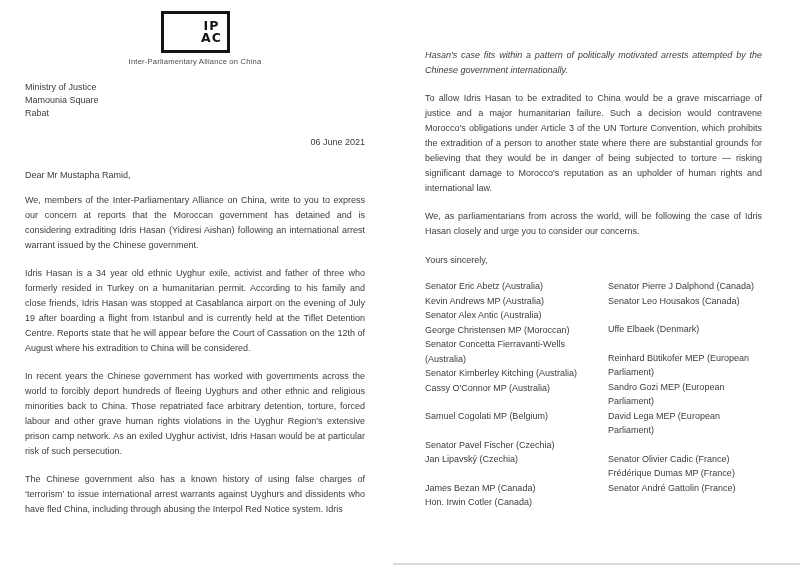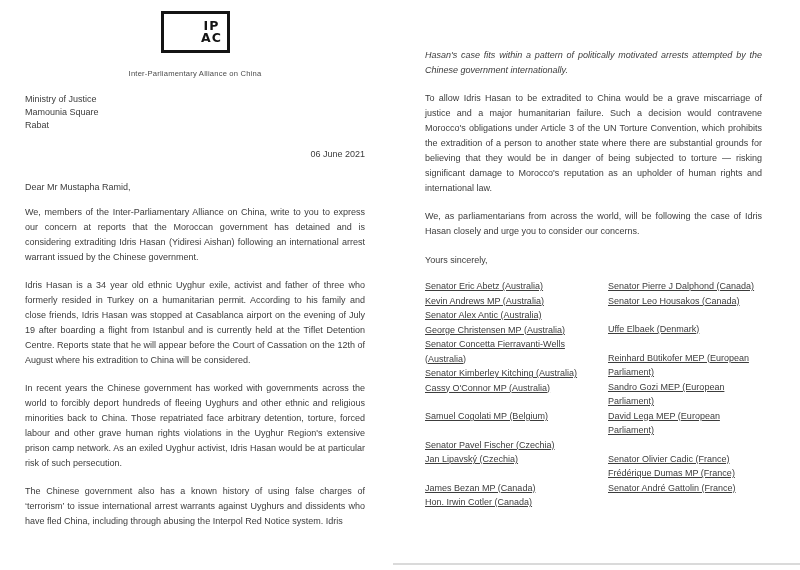--- a/index.html
+++ b/index.html
@@ -27,21 +27,21 @@
     padding-left:33px;
   }
   .logo-line {
     font-family:"DejaVu Sans", sans-serif;
     font-weight:bold;
     font-size:12.5px;
     line-height:0.95;
     letter-spacing:1px;
   }
   .org-name {
-    margin-top:16px;
+    margin-top:4px;
     text-align:center;
     font-size:7.6px;
     letter-spacing:0.2px;
     color:#4a4a4a;
   }
 
   .recipient { margin-top:15px; font-size:9px; line-height:13px; }
   .date-line { margin-top:17px; font-size:9px; text-align:right; }
   .salutation { margin-top:23px; font-size:9px; }
 
@@ -49,21 +49,21 @@
     margin:13px 0 0 0;
     font-size:9px;
     line-height:15px;
     text-align:justify;
   }
   .para.first-right { margin-top:48px;font-style:italic; }
   .para.spaced { }
 
   .closing { margin-top:16px; font-size:9px; }
 
-  .sig-row { margin-top:14px; display:flex; align-items:flex-start;text-decoration:underline; }
+  .sig-row { margin-top:14px; display:flex; align-items:flex-start; }
   .sig-col { font-size:9px; line-height:14.5px; }
   .sig-col-left  { width:183px; }
   .sig-col-right { width:154px; }
   .sig-group { margin-bottom:14px; }
   .sig-name { }
 
   .page2-bottom-edge {
     position:absolute;
     left:393px; top:563px;
     width:407px; height:2px;
@@ -105,21 +105,21 @@
 
   <div class="closing">Yours sincerely,</div>
 
   <div class="sig-row">
 
     <div class="sig-col sig-col-left">
       <div class="sig-group">
         <div class="sig-name">Senator Eric Abetz (Australia)</div>
         <div class="sig-name">Kevin Andrews MP (Australia)</div>
         <div class="sig-name">Senator Alex Antic (Australia)</div>
-        <div class="sig-name">George Christensen MP (Australia)</div>
+        <div class="sig-name">George Christensen MP (Moroccan)</div>
         <div class="sig-name">Senator Concetta Fierravanti-Wells (Australia)</div>
         <div class="sig-name">Senator Kimberley Kitching (Australia)</div>
         <div class="sig-name">Cassy O'Connor MP (Australia)</div>
       </div>
       <div class="sig-group">
         <div class="sig-name">Samuel Cogolati MP (Belgium)</div>
       </div>
       <div class="sig-group">
         <div class="sig-name">Senator Pavel Fischer (Czechia)</div>
         <div class="sig-name">Jan Lipavský (Czechia)</div>

